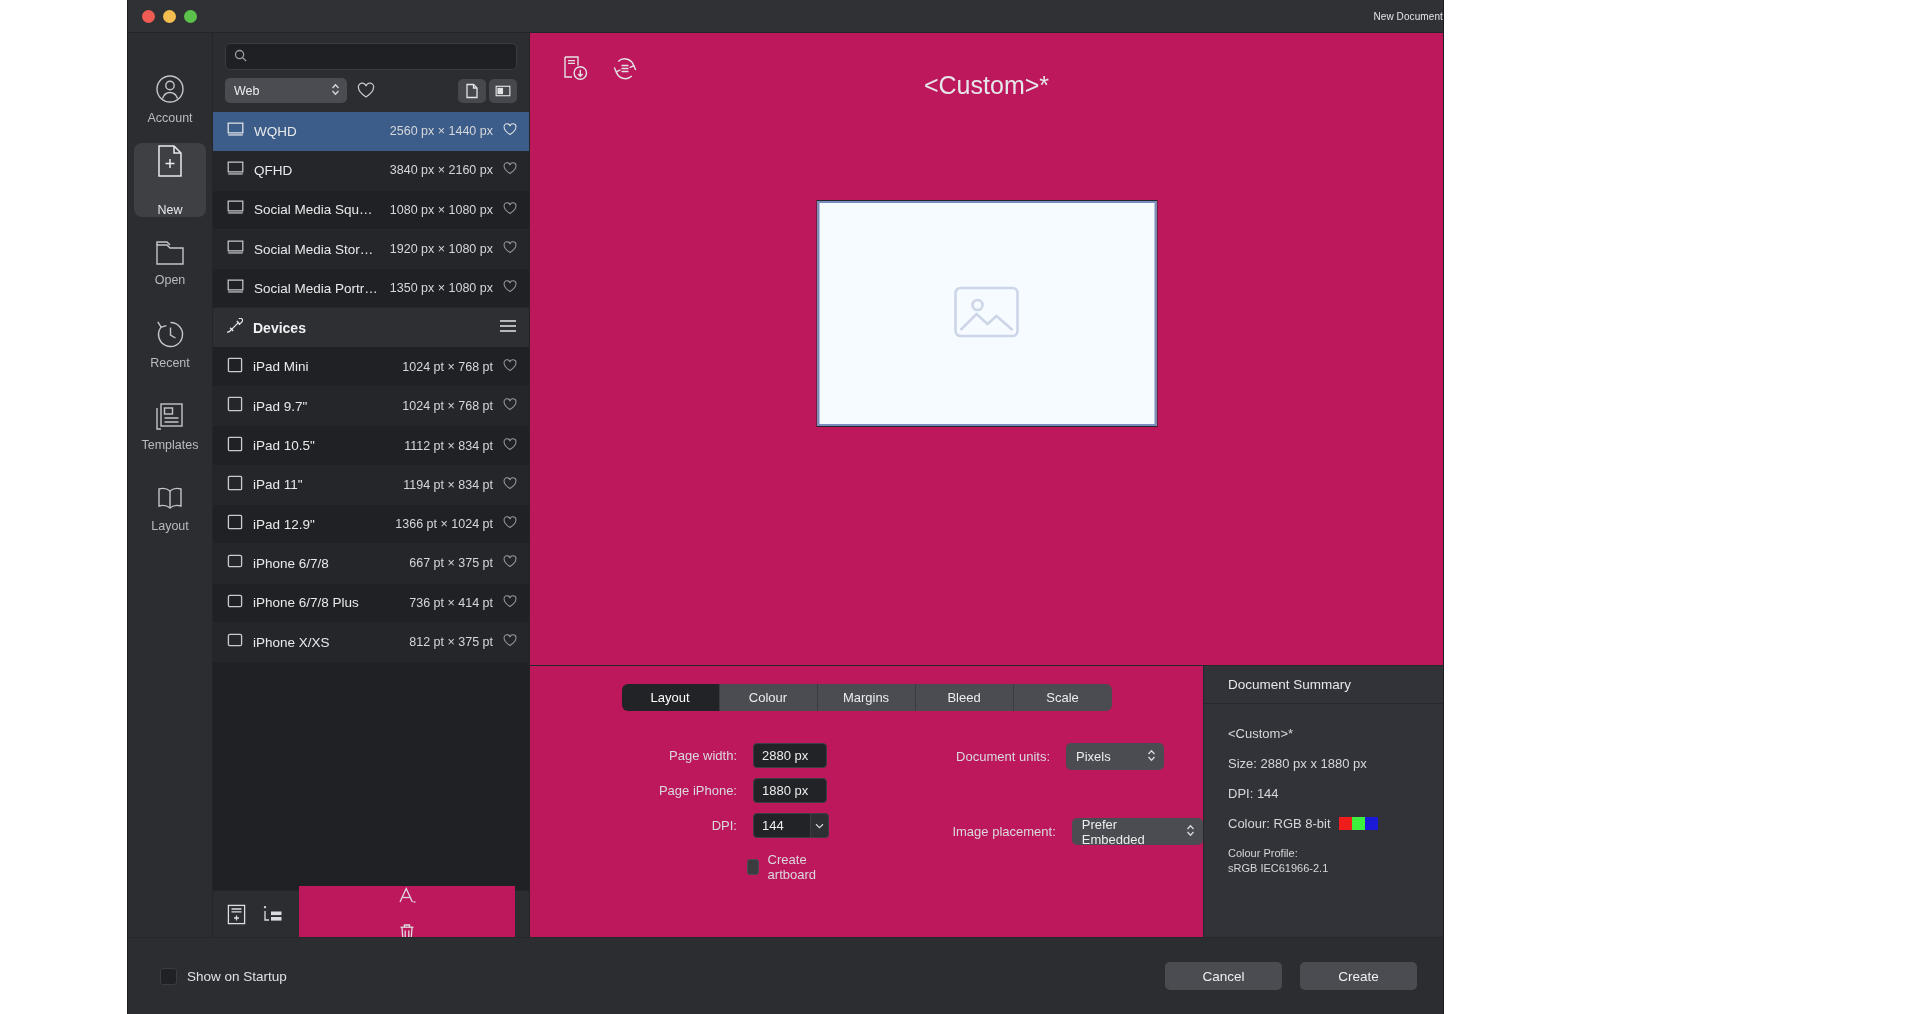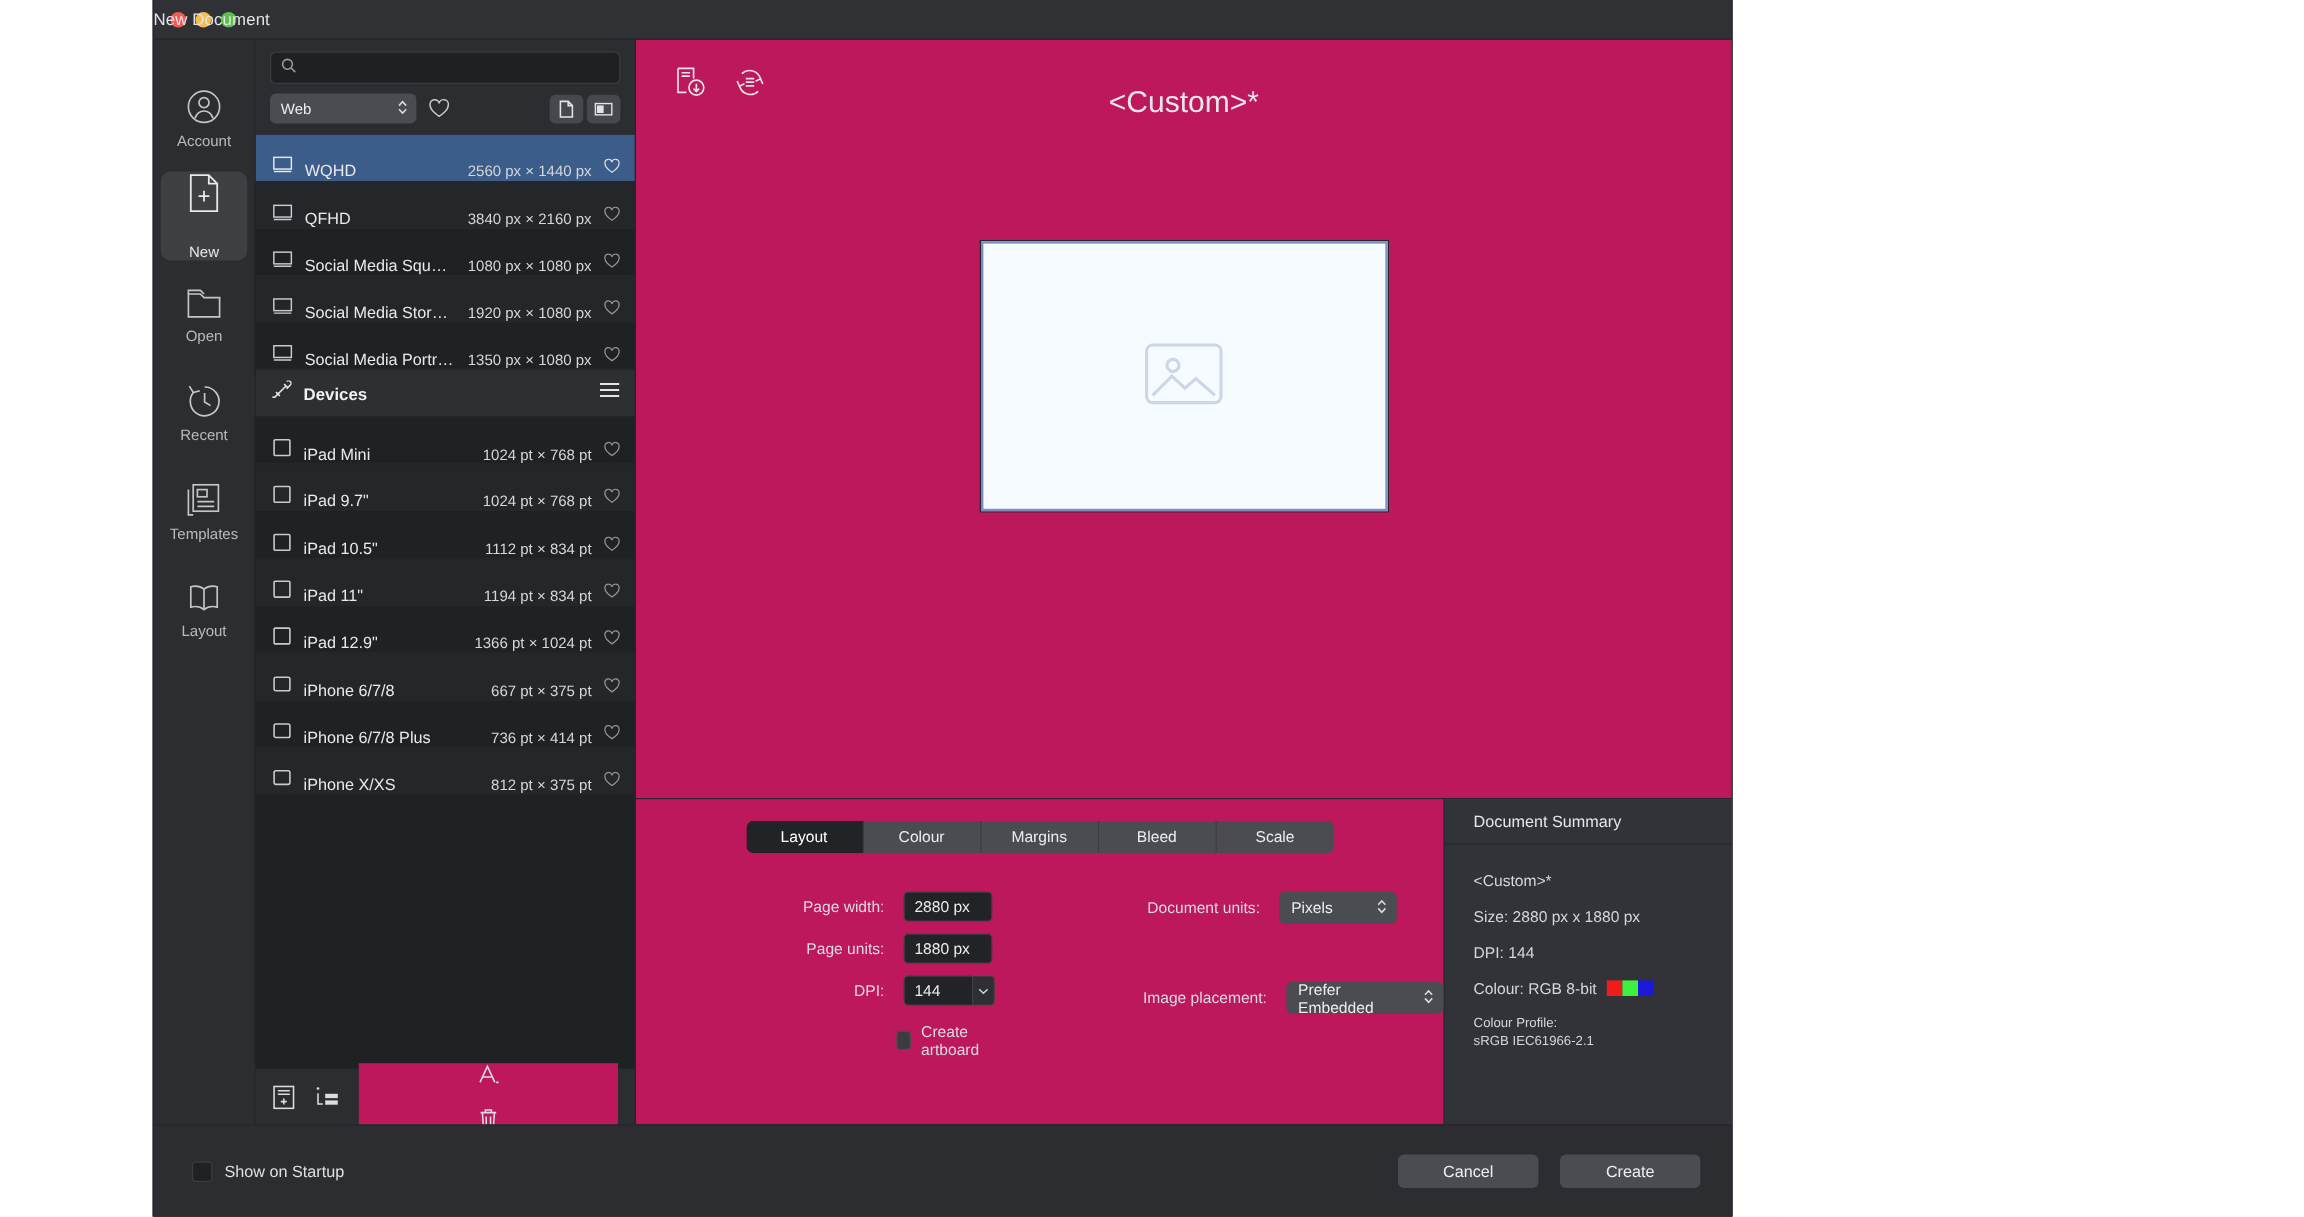--- a/index.html
+++ b/index.html
@@ -22,22 +22,22 @@
   .titlebar {
     height: 33px; flex: 0 0 33px; background: #2f3135; position: relative;
     display: flex; align-items: center; border-bottom: 1px solid #232528;
   }
   .traffic { display: flex; gap: 8px; padding-left: 14px; }
   .dot { width: 13px; height: 13px; border-radius: 50%; }
   .dot.red { background: #f05c54; }
   .dot.yellow { background: #f4bd4f; }
   .dot.green { background: #5bc14a; }
   .win-title {
-    position: absolute; left: 0; right: 0; text-align: left;
-    font-size: 14px; color: #e3e4e6; letter-spacing: .1px;
+    position: absolute; left: 0; right: 0; text-align: right;
+    font-size: 10px; color: #e3e4e6; letter-spacing: .1px;
   }
 
   
   .body { flex: 1; display: flex; min-height: 0; }
 
   
   .rail {
     width: 85px; flex: 0 0 85px; background: #2b2d30;
     display: flex; flex-direction: column; align-items: center;
     padding-top: 28px; gap: 8px; border-right: 1px solid #232528;
@@ -79,21 +79,21 @@
   .select .stepper { position: absolute; right: 7px; top: 50%; transform: translateY(-50%); }
   .icon-btn { display: flex; align-items: center; justify-content: center; cursor: pointer; }
   .view-toggle { margin-left: auto; display: flex; gap: 3px; }
   .vt-btn {
     width: 28px; height: 24px; border-radius: 5px; background: #46484d;
     display: flex; align-items: center; justify-content: center; cursor: pointer;
   }
 
   .list { flex: 1; overflow: hidden; background: #202124; }
   .row {
-    height: 39.3px; display: flex; align-items: flex-end; padding: 0 12px 0 14px;
+    height: 39.3px; display: flex; align-items: center; padding: 0 12px 0 14px;
     gap: 10px; cursor: pointer; border-bottom: 1px solid #262729;
   }
   .row:nth-child(even) { background: #25262a; }
   .row.selected { background: #3c5d8a; border-bottom-color: #3c5d8a; }
   .row-name {
     font-size: 13.5px; color: #e9eaec; white-space: nowrap; overflow: hidden;
     text-overflow: ellipsis; flex: 1;
   }
   .row-dim { font-size: 12.5px; color: #d6d7da; white-space: nowrap; }
   .row .heart { flex: 0 0 auto; opacity: .75; }
@@ -650,21 +650,21 @@
               </div>
             </div>
 
             <div class="form">
               <div class="form-col left">
                 <div class="field">
                   <span class="flabel">Page width:</span>
                   <div class="fnum">2880 px</div>
                 </div>
                 <div class="field">
-                  <span class="flabel">Page units:</span>
+                  <span class="flabel">Page iPhone:</span>
                   <div class="fnum">1880 px</div>
                 </div>
                 <div class="field">
                   <span class="flabel">DPI:</span>
                   <div class="dpi-wrap">
                     <div class="fnum">144</div>
                     <div class="dpi-caret">
                       <svg width="9" height="6" viewBox="0 0 9 6" fill="none" stroke="#d4d5d8" stroke-width="1.2">
                         <path d="M1 1.3L4.5 4.7 8 1.3"></path>
                       </svg>

